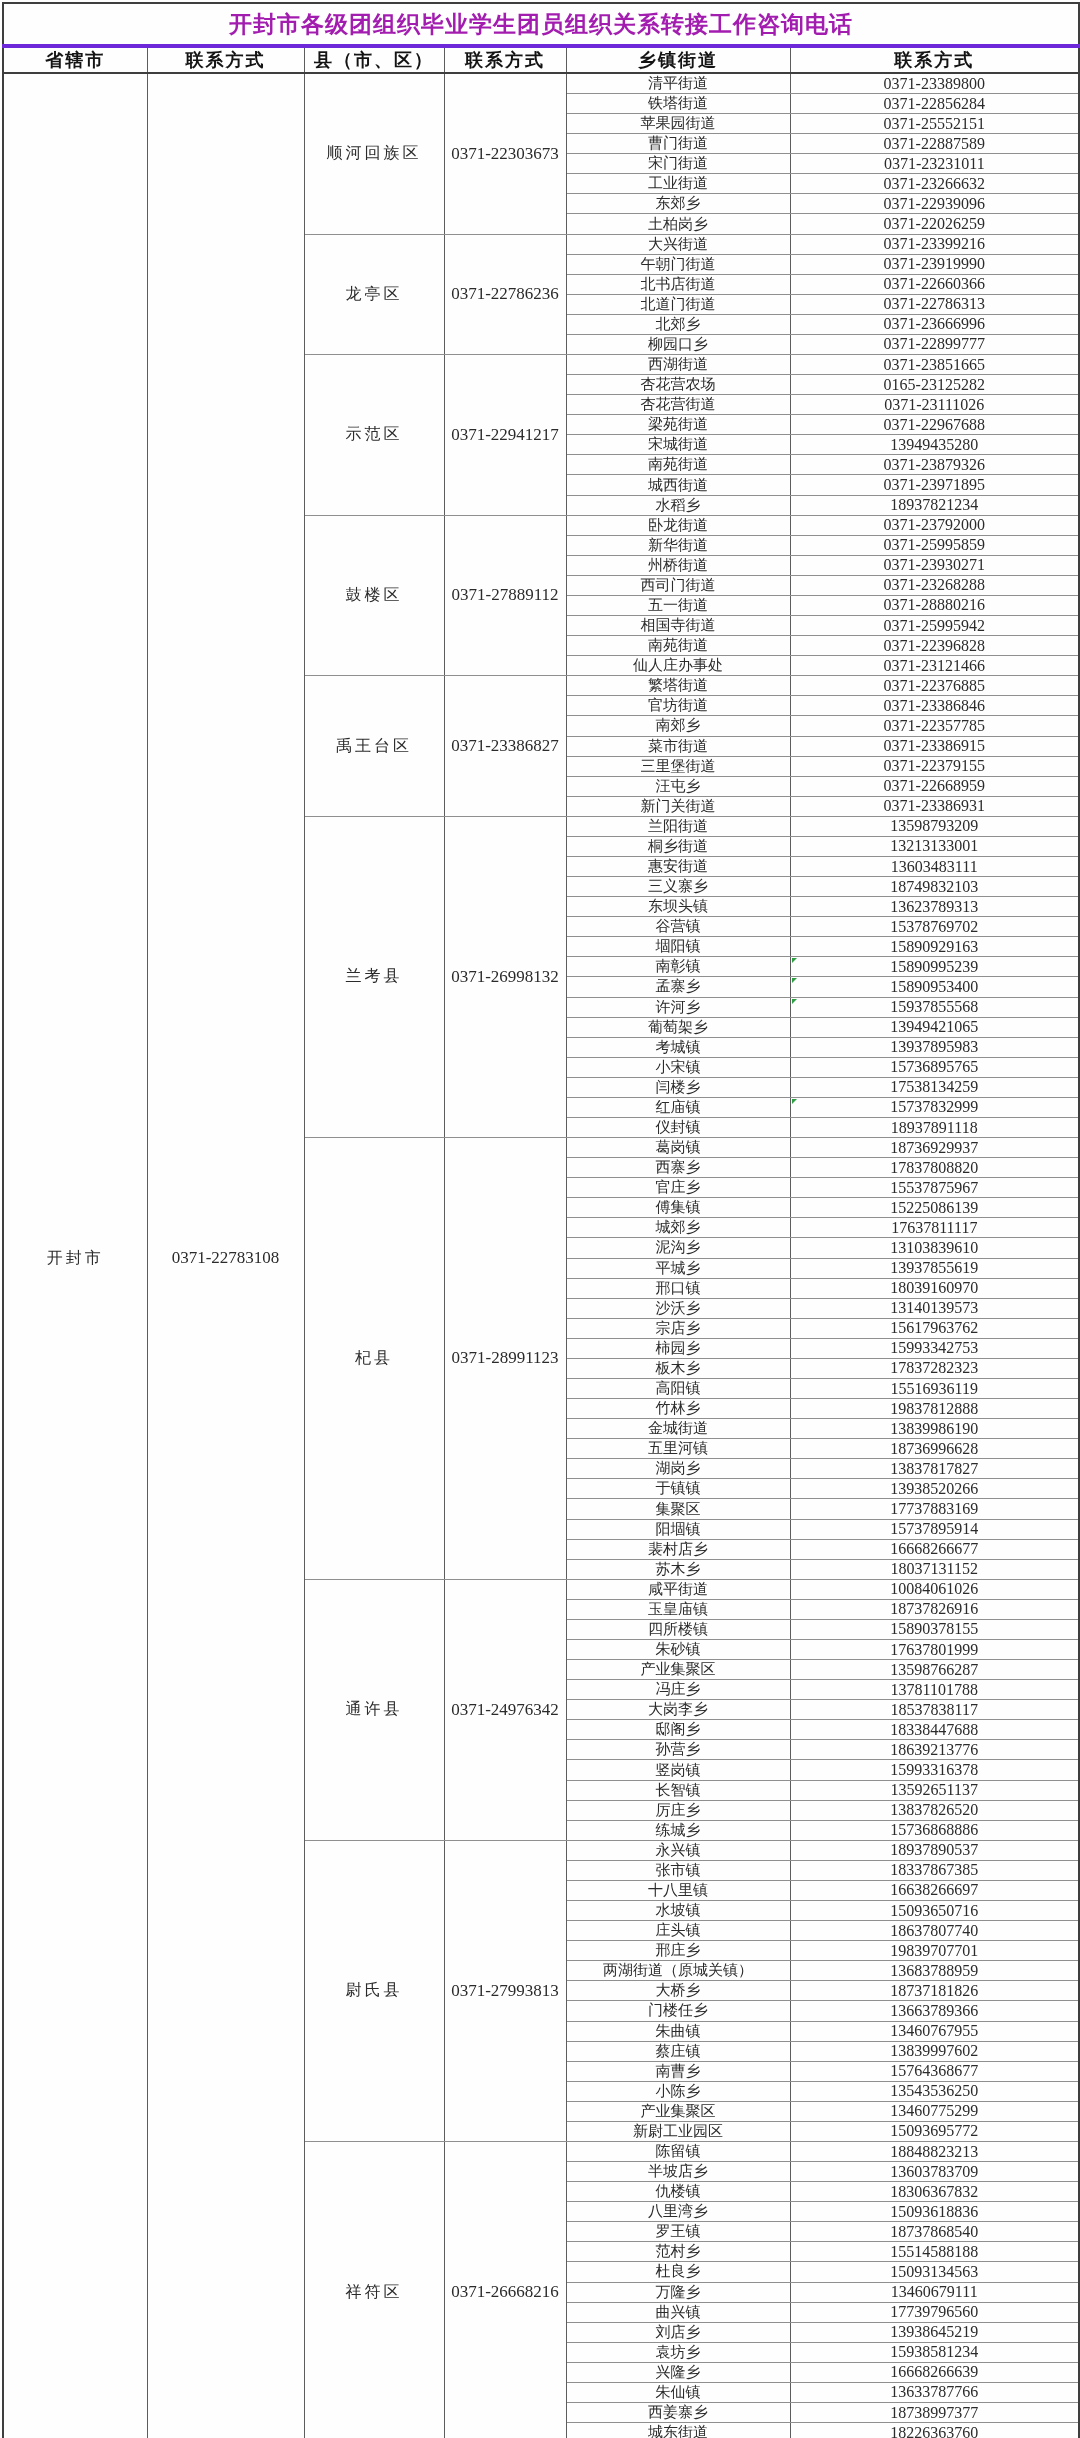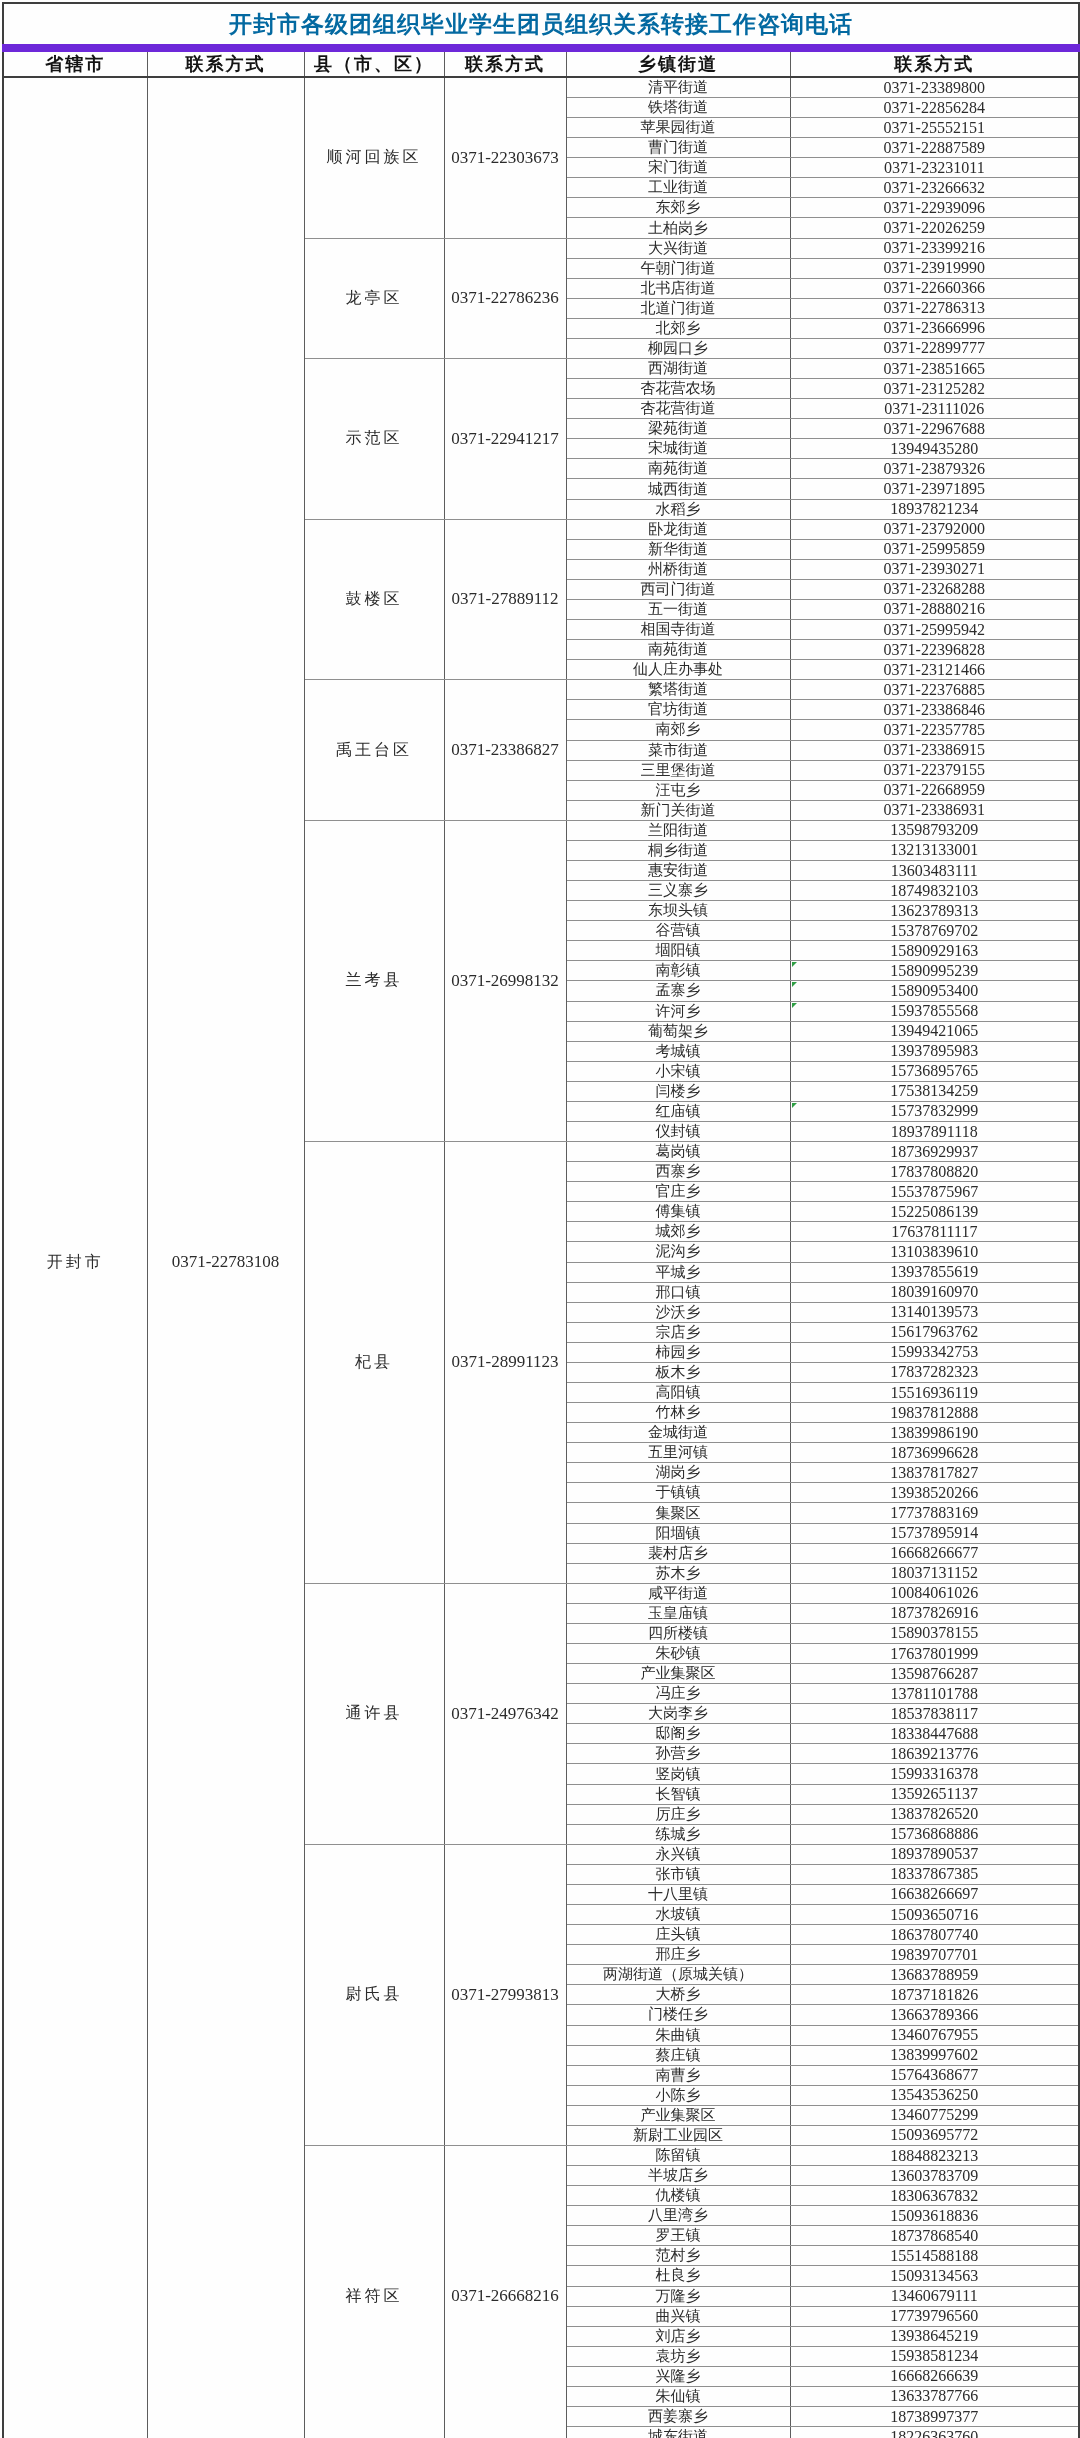--- a/index.html
+++ b/index.html
@@ -13,24 +13,24 @@
     border:2px solid #3e3e3e;
   }
   table.sheet td, table.sheet th{
     padding:0;text-align:center;vertical-align:middle;overflow:hidden;
     border-left:1px solid #5d5d5d;border-right:1px solid #5d5d5d;
     border-top:1px solid #8f8f8f;border-bottom:1px solid #8f8f8f;
   }
   tr.title-row td{
     height:40px;border-bottom:2px solid #3e3e3e;
     font-family:"Liberation Sans","DejaVu Sans",sans-serif;
-    font-weight:bold;font-size:23px;color:#0369a1;letter-spacing:1px;
+    font-weight:bold;font-size:23px;color:#a21caf;letter-spacing:1px;
   }
   tr.header-row th{
-    height:24px;border-top:8px solid #6d28d9;border-bottom:2px solid #3e3e3e;
+    height:24px;border-top:4px solid #6d28d9;border-bottom:2px solid #3e3e3e;
     font-family:"Liberation Sans","DejaVu Sans",sans-serif;
     font-weight:bold;font-size:18px;color:#141414;letter-spacing:2px;
   }
   tr.data-row{height:20.08px;}
   td.city, td.district{font-size:16px;letter-spacing:3px;border-top:1px solid #5d5d5d;border-bottom:1px solid #5d5d5d;margin-top:36px;}
   td.cphone, td.dphone{font-size:17px;border-top:1px solid #5d5d5d;border-bottom:1px solid #5d5d5d;margin-top:9px;}
   td.town{font-size:15px;}
   td.tphone{font-size:16px;position:relative;}
   span.marker{
     position:absolute;left:1px;top:1px;width:0;height:0;
@@ -125,21 +125,21 @@
         <td class="tphone">0371-22899777</td>
       </tr>
       <tr class="data-row">
         <td class="district" rowspan="8">示范区</td>
         <td class="dphone" rowspan="8">0371-22941217</td>
         <td class="town">西湖街道</td>
         <td class="tphone">0371-23851665</td>
       </tr>
       <tr class="data-row">
         <td class="town">杏花营农场</td>
-        <td class="tphone">0371-23125282</td>
+        <td class="tphone">0165-23125282</td>
       </tr>
       <tr class="data-row">
         <td class="town">杏花营街道</td>
         <td class="tphone">0371-23111026</td>
       </tr>
       <tr class="data-row">
         <td class="town">梁苑街道</td>
         <td class="tphone">0371-22967688</td>
       </tr>
       <tr class="data-row">

